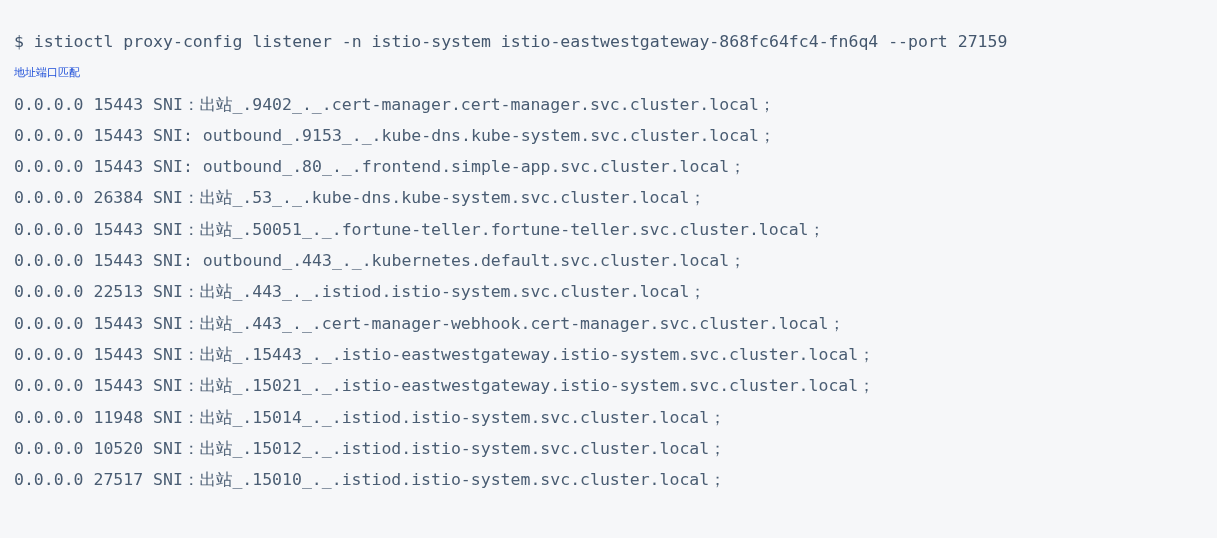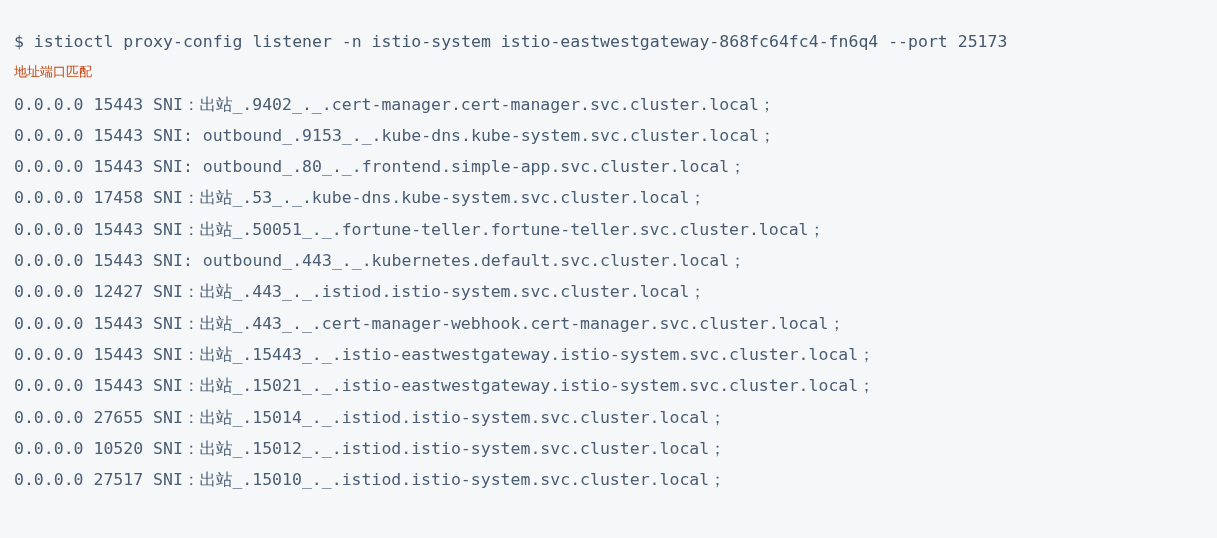--- a/index.html
+++ b/index.html
@@ -26,44 +26,44 @@
     line-height: 31.3px;
     color: #4a5d73;
     white-space: pre;
     letter-spacing: 0px;
     height: 31.3px;
   }
   .cmd-line {
     color: #44576e;
   }
   .header-line {
-    font-family: Liberation Mono, monospace;
-    font-size: 13px;
-    color: #c2410c;
+    font-family: Liberation Sans, sans-serif;
+    font-size: 11px;
+    color: #1d4ed8;
   }
   .log-line {
     color: #4a5d73;
   }
 </style>
 </head>
 <body>
 
 <div class="terminal">
 
-  <div class="line cmd-line">$ istioctl proxy-config listener -n istio-system istio-eastwestgateway-868fc64fc4-fn6q4 --port 25173</div>
+  <div class="line cmd-line">$ istioctl proxy-config listener -n istio-system istio-eastwestgateway-868fc64fc4-fn6q4 --port 27159</div>
 
   <div class="line header-line">地址端口匹配</div>
 
   <div class="line log-line">0.0.0.0 15443 SNI：出站_.9402_._.cert-manager.cert-manager.svc.cluster.local；</div>
   <div class="line log-line">0.0.0.0 15443 SNI: outbound_.9153_._.kube-dns.kube-system.svc.cluster.local；</div>
   <div class="line log-line">0.0.0.0 15443 SNI: outbound_.80_._.frontend.simple-app.svc.cluster.local；</div>
-  <div class="line log-line">0.0.0.0 17458 SNI：出站_.53_._.kube-dns.kube-system.svc.cluster.local；</div>
+  <div class="line log-line">0.0.0.0 26384 SNI：出站_.53_._.kube-dns.kube-system.svc.cluster.local；</div>
   <div class="line log-line">0.0.0.0 15443 SNI：出站_.50051_._.fortune-teller.fortune-teller.svc.cluster.local；</div>
   <div class="line log-line">0.0.0.0 15443 SNI: outbound_.443_._.kubernetes.default.svc.cluster.local；</div>
-  <div class="line log-line">0.0.0.0 12427 SNI：出站_.443_._.istiod.istio-system.svc.cluster.local；</div>
+  <div class="line log-line">0.0.0.0 22513 SNI：出站_.443_._.istiod.istio-system.svc.cluster.local；</div>
   <div class="line log-line">0.0.0.0 15443 SNI：出站_.443_._.cert-manager-webhook.cert-manager.svc.cluster.local；</div>
   <div class="line log-line">0.0.0.0 15443 SNI：出站_.15443_._.istio-eastwestgateway.istio-system.svc.cluster.local；</div>
   <div class="line log-line">0.0.0.0 15443 SNI：出站_.15021_._.istio-eastwestgateway.istio-system.svc.cluster.local；</div>
-  <div class="line log-line">0.0.0.0 27655 SNI：出站_.15014_._.istiod.istio-system.svc.cluster.local；</div>
+  <div class="line log-line">0.0.0.0 11948 SNI：出站_.15014_._.istiod.istio-system.svc.cluster.local；</div>
   <div class="line log-line">0.0.0.0 10520 SNI：出站_.15012_._.istiod.istio-system.svc.cluster.local；</div>
   <div class="line log-line">0.0.0.0 27517 SNI：出站_.15010_._.istiod.istio-system.svc.cluster.local；</div>
 
 </div>
 
 </body></html>

